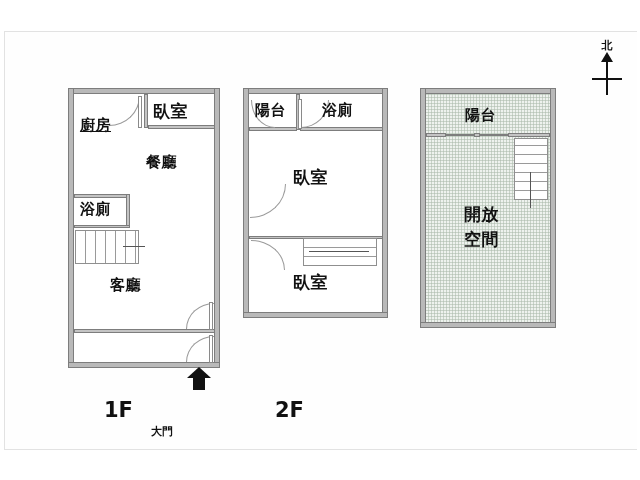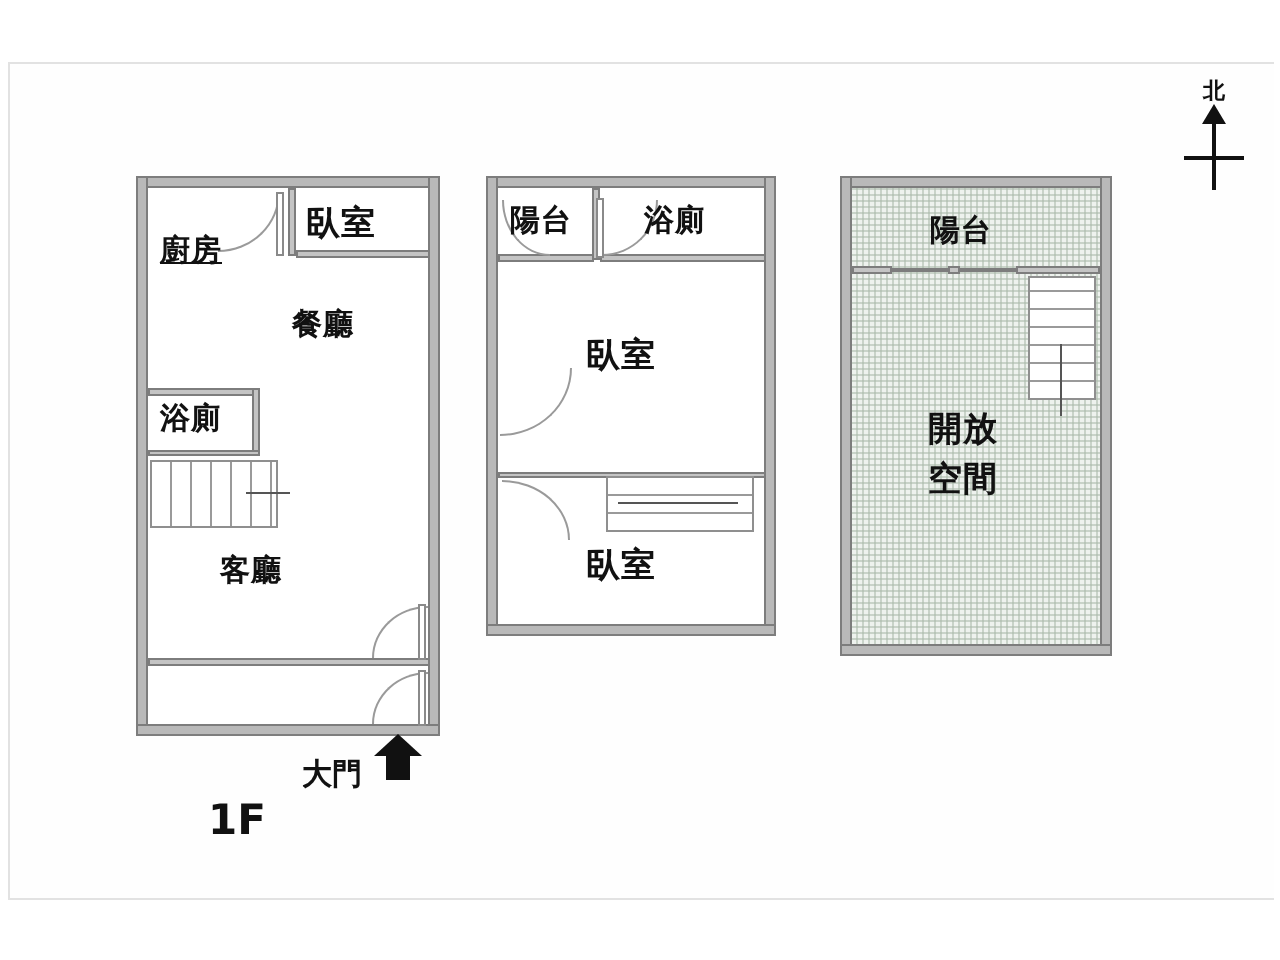--- a/index.html
+++ b/index.html
@@ -198,24 +198,25 @@
     left: 0;
     top: 0;
     width: 0;
     height: 0;
     border-left: 12px solid transparent;
     border-right: 12px solid transparent;
     border-bottom: 11px solid #111;
   }
   .entry-label {
     position: absolute;
-    font-size: 15px;
+    font-size: 11px;
     font-weight: bold;
     color: #111;
     white-space: nowrap;
+    margin-top: 46px;
   }
 
   
   .watermark {
     position: absolute;
     left: 0;
     top: 208px;
     width: 640px;
     text-align: center;
     font-size: 56px;
@@ -351,14 +352,15 @@
     <div class="stair h" style="left:94px; top:50px; width:34px; height:62px;"></div>
     <div class="stair-arrow" style="left:110px; top:84px; width:1px; height:36px;"></div>
 
     <div class="rlabel" style="left:45px; top:18px;">陽台</div>
     <div class="rlabel big" style="left:44px; top:115px;">開放</div>
     <div class="rlabel big" style="left:44px; top:140px;">空間</div>
   </div>
 
 
   <div class="floor-label" style="left:104px; top:398px; width:80px;">1F</div>
+  <div class="floor-label" style="left:275px; top:398px; width:80px;">2F</div>
 
 </div>
 
 </body></html>

